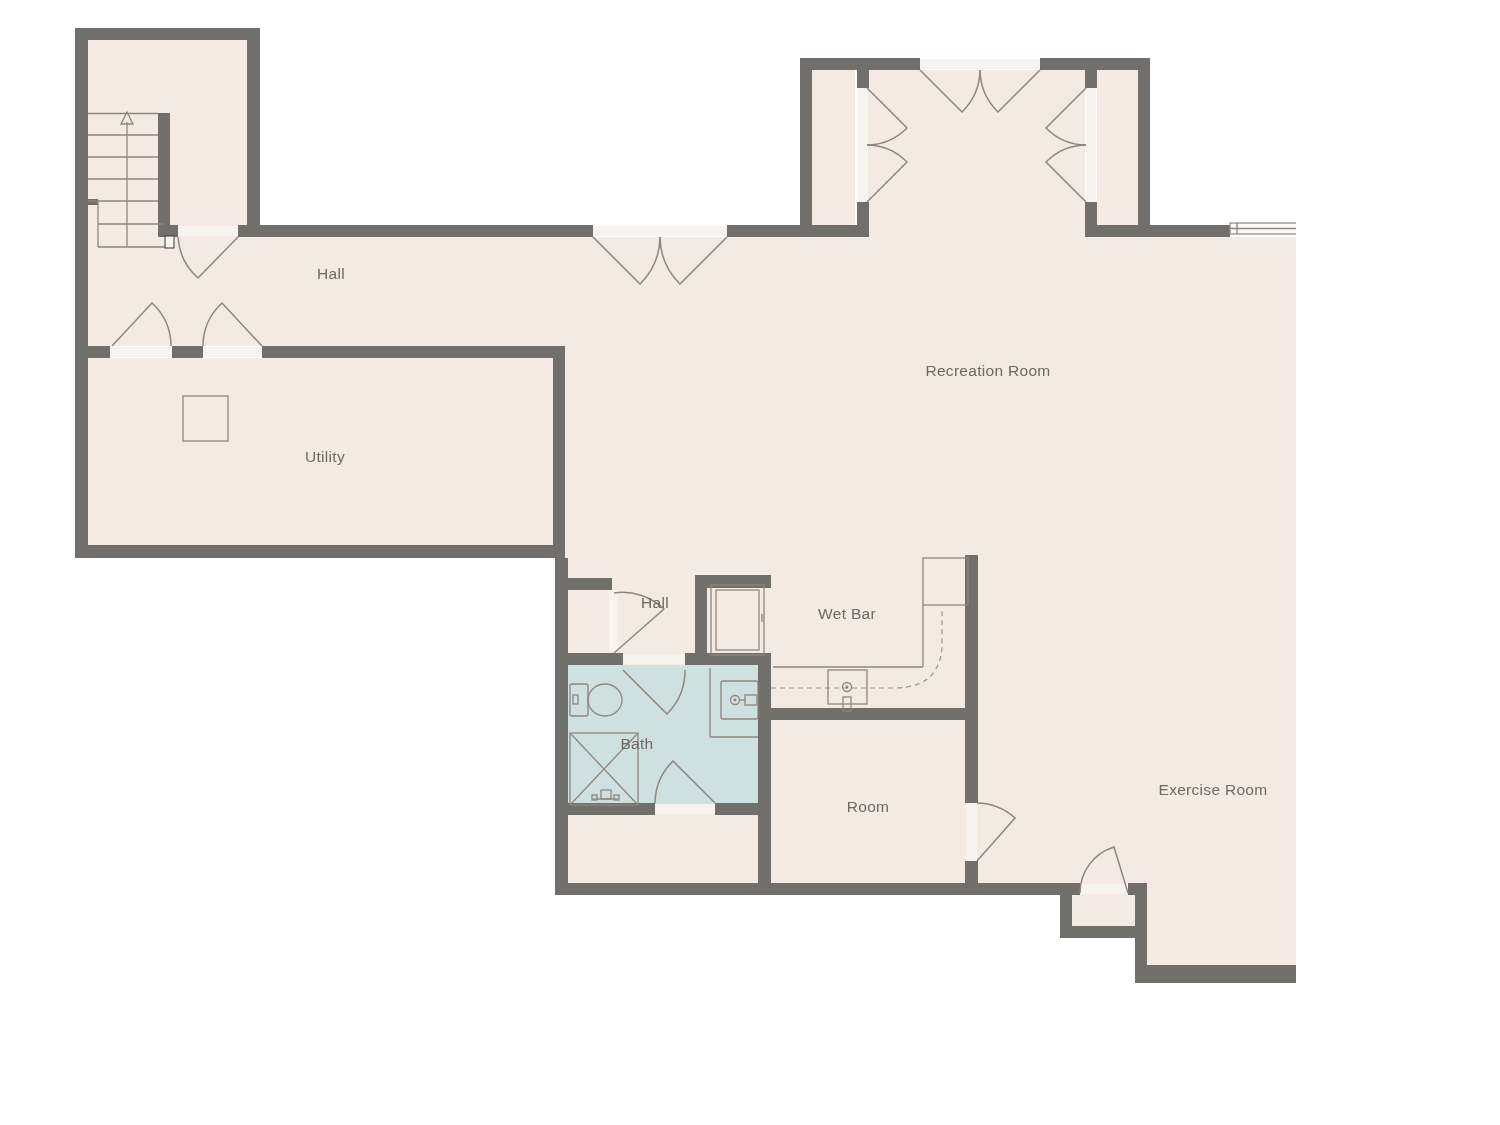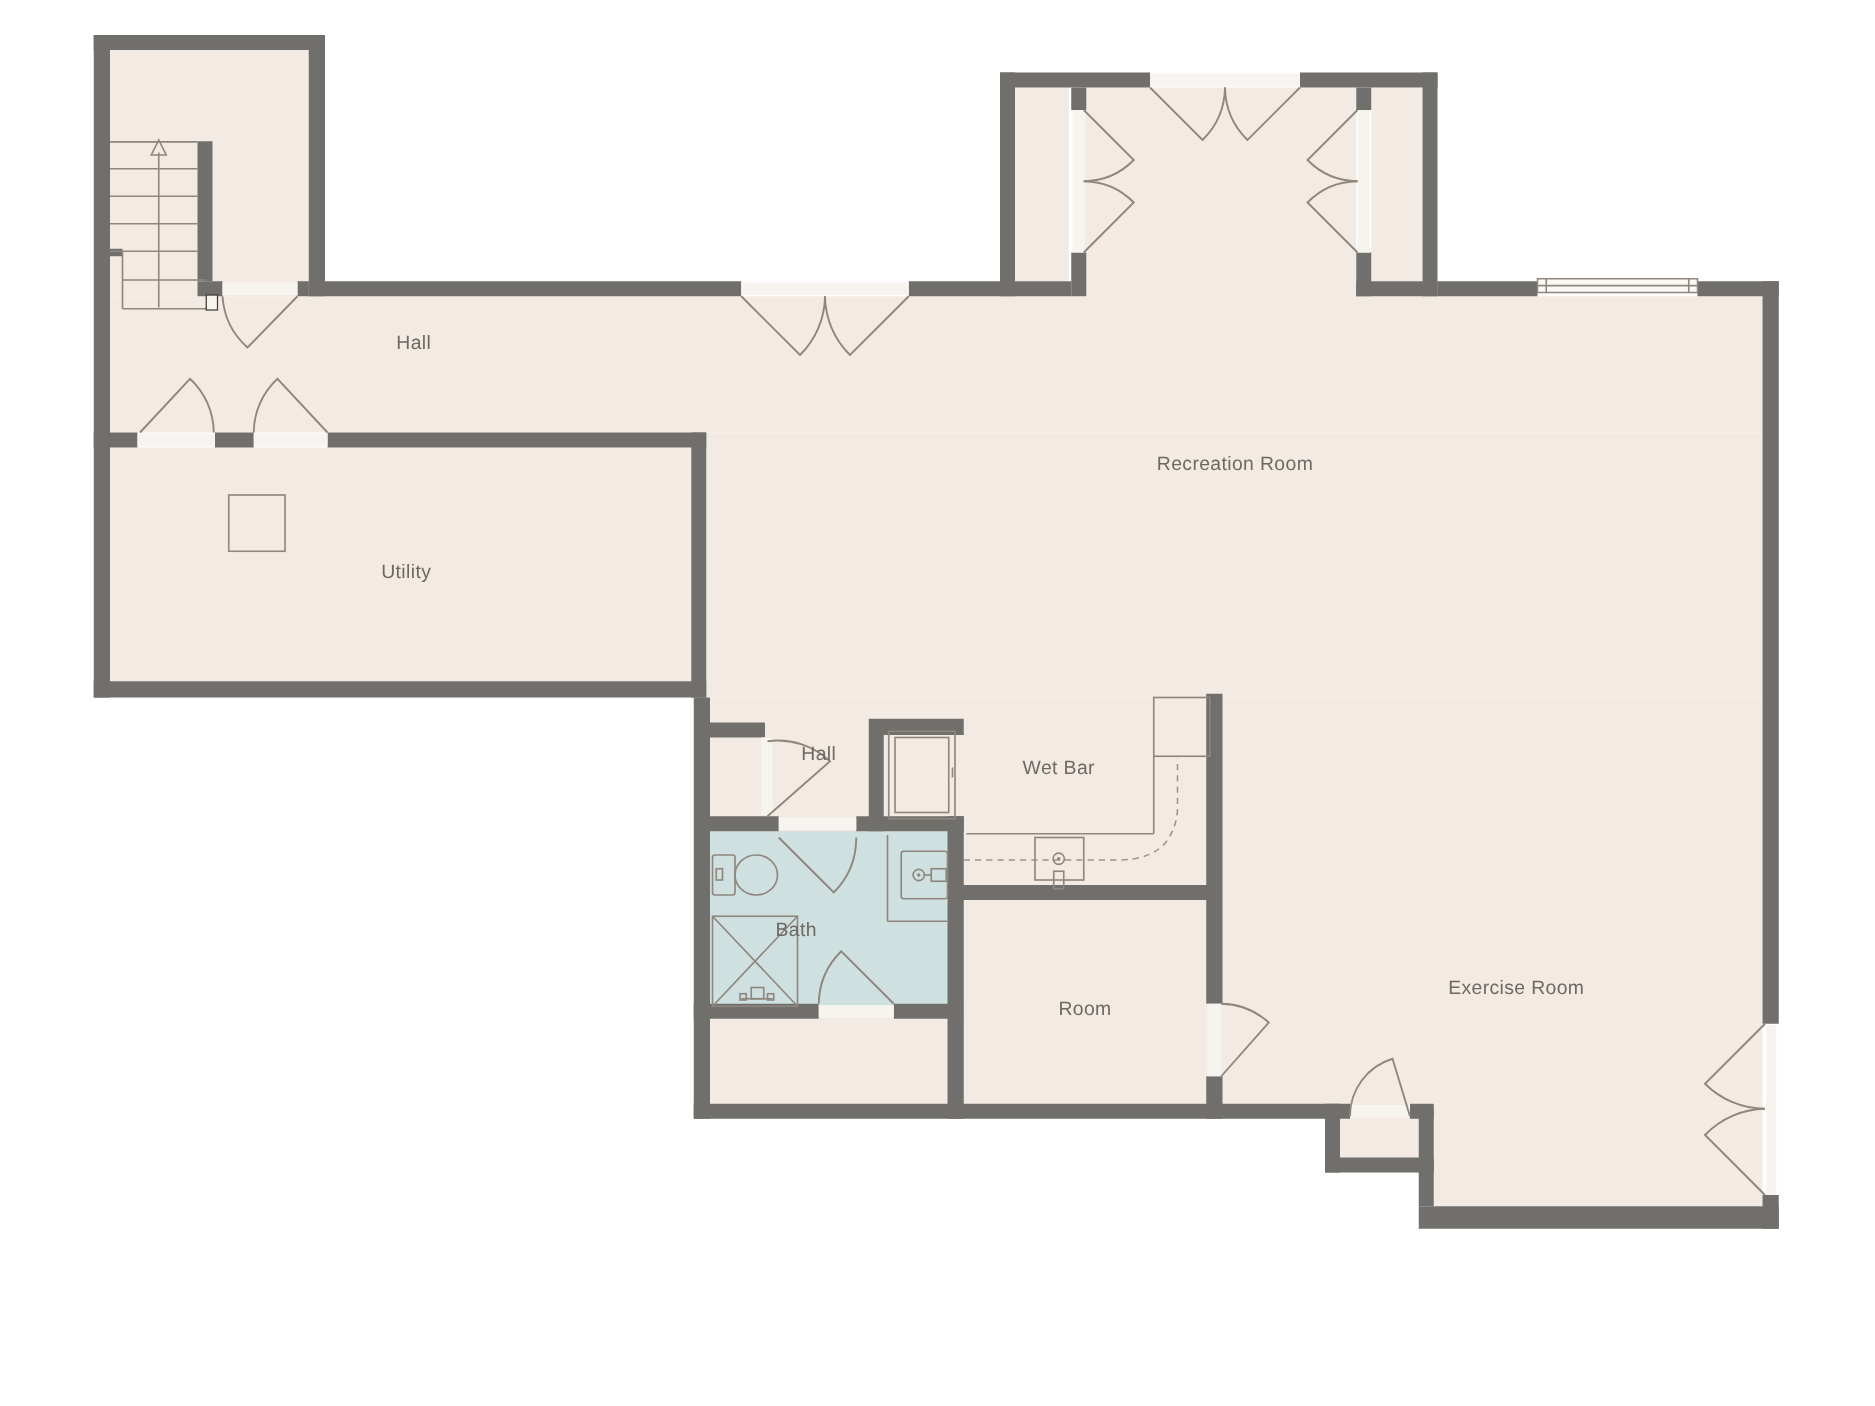--- a/index.html
+++ b/index.html
@@ -1,18 +1,18 @@
 <!DOCTYPE html>
 <html><head>
 <meta charset="utf-8">
 <style>
   html,body{margin:0;padding:0;background:#ffffff;}
   .plan-wrap{
     position:relative;
-    width:1500px;height:1125px;
+    width:1296px;height:1125px;
     background:#ffffff;
     font-family:"Liberation Sans", sans-serif;
     overflow:hidden;
   }
   svg{display:block;}
   .wall{fill:#716f6c;stroke:none;}
   .floor{fill:#f3eae3;stroke:none;}
   .bathfloor{fill:#cfe0e0;stroke:none;}
   .thresh{fill:#f7f4ef;stroke:none;}
   .arc{fill:none;stroke:#8f867e;stroke-width:1.5;}

